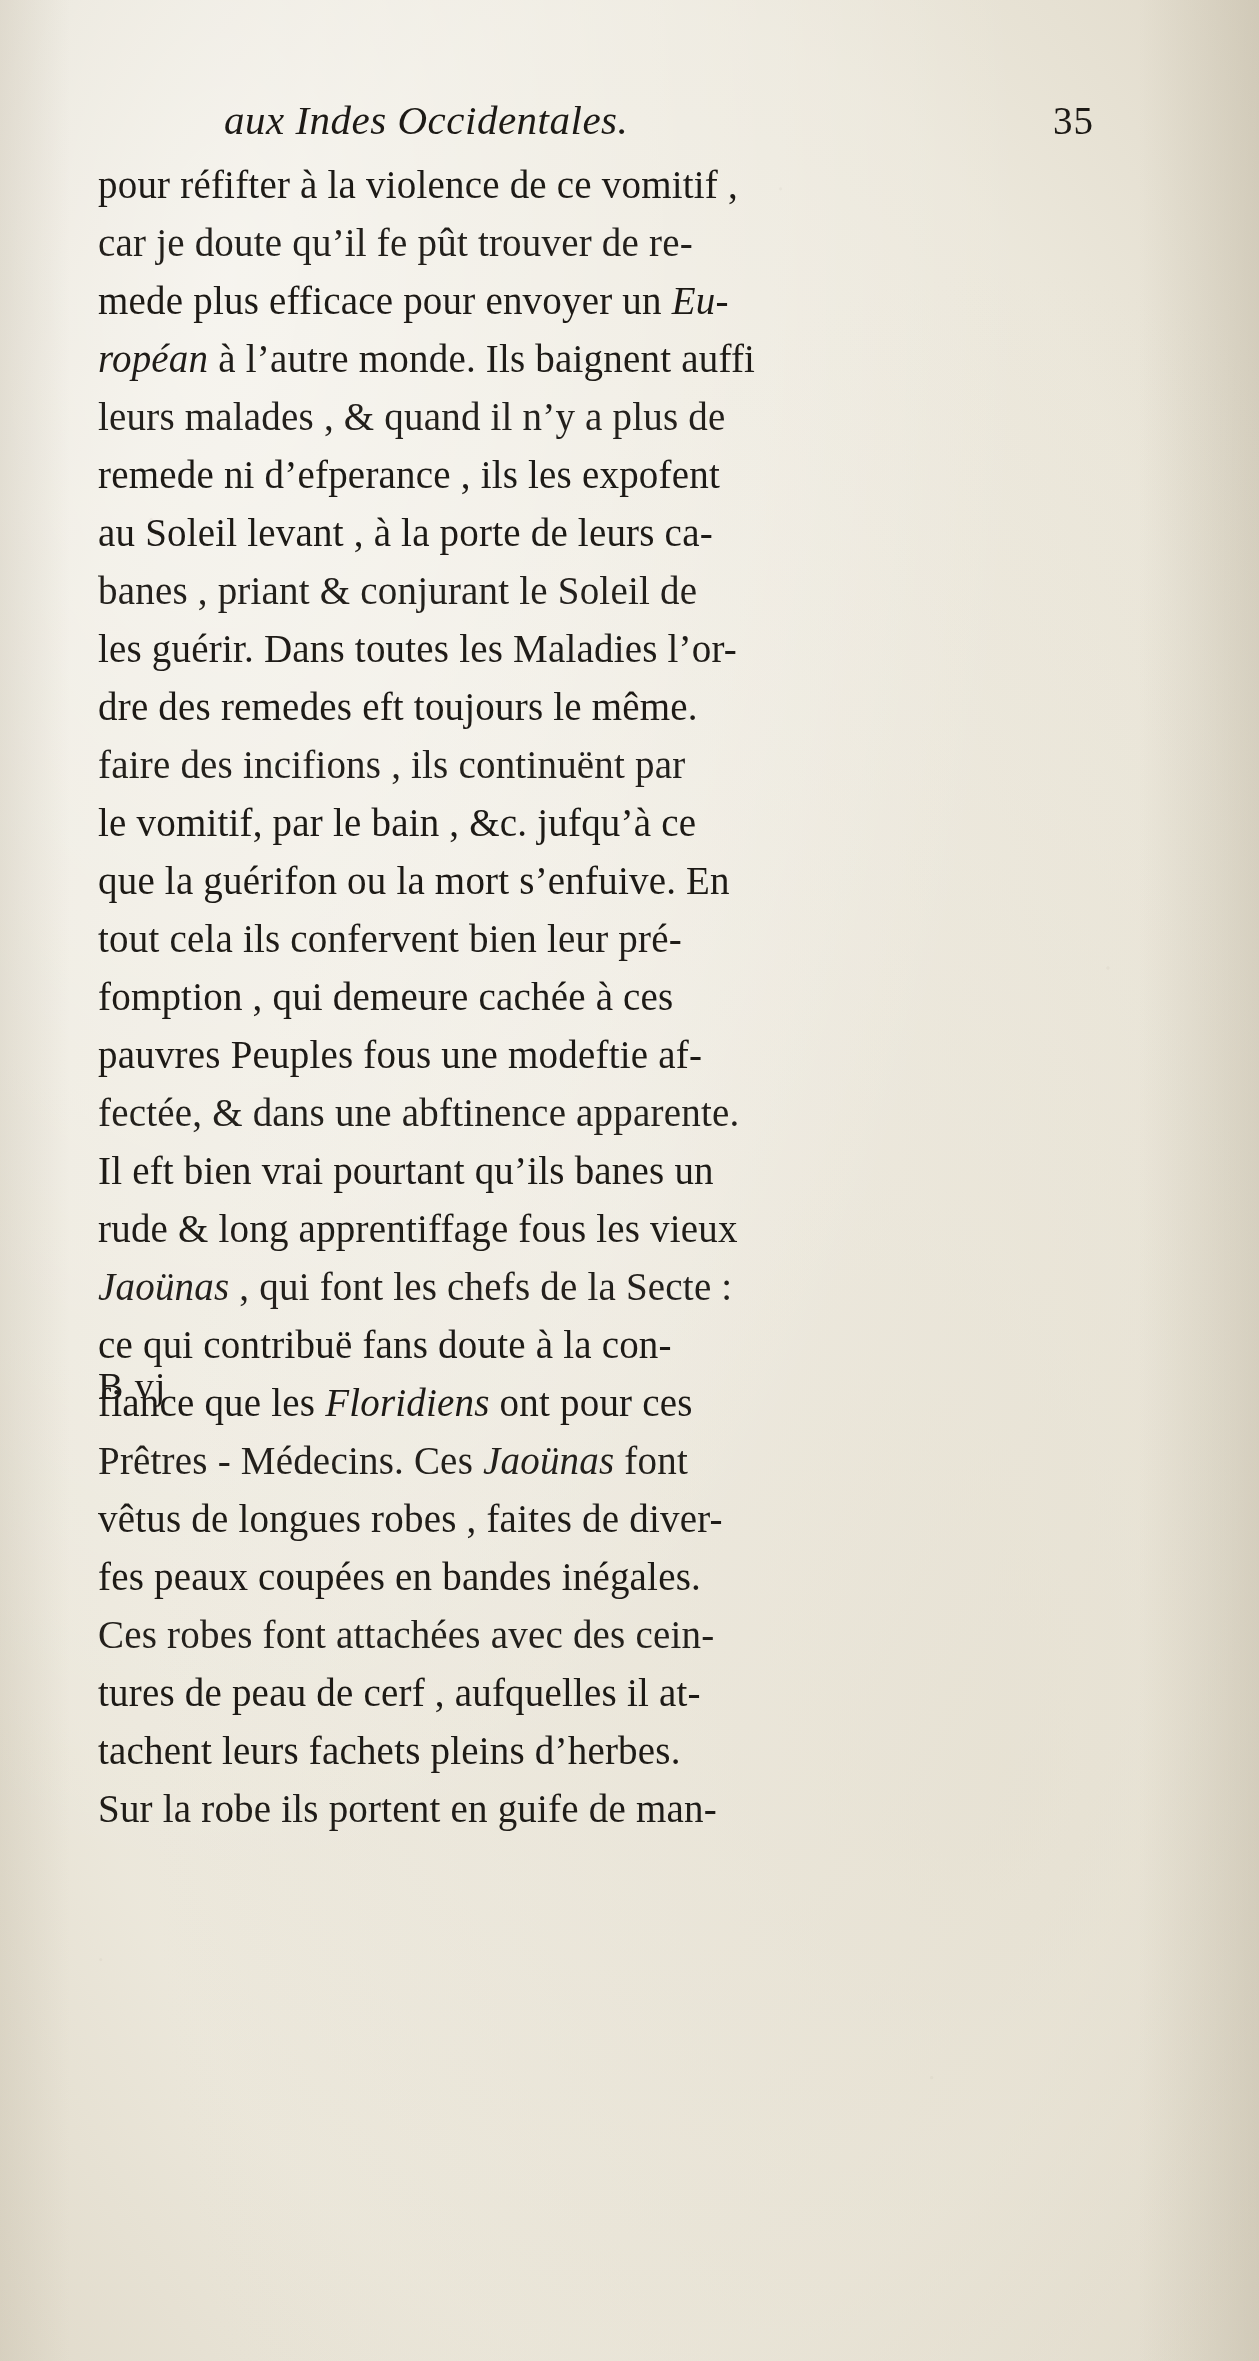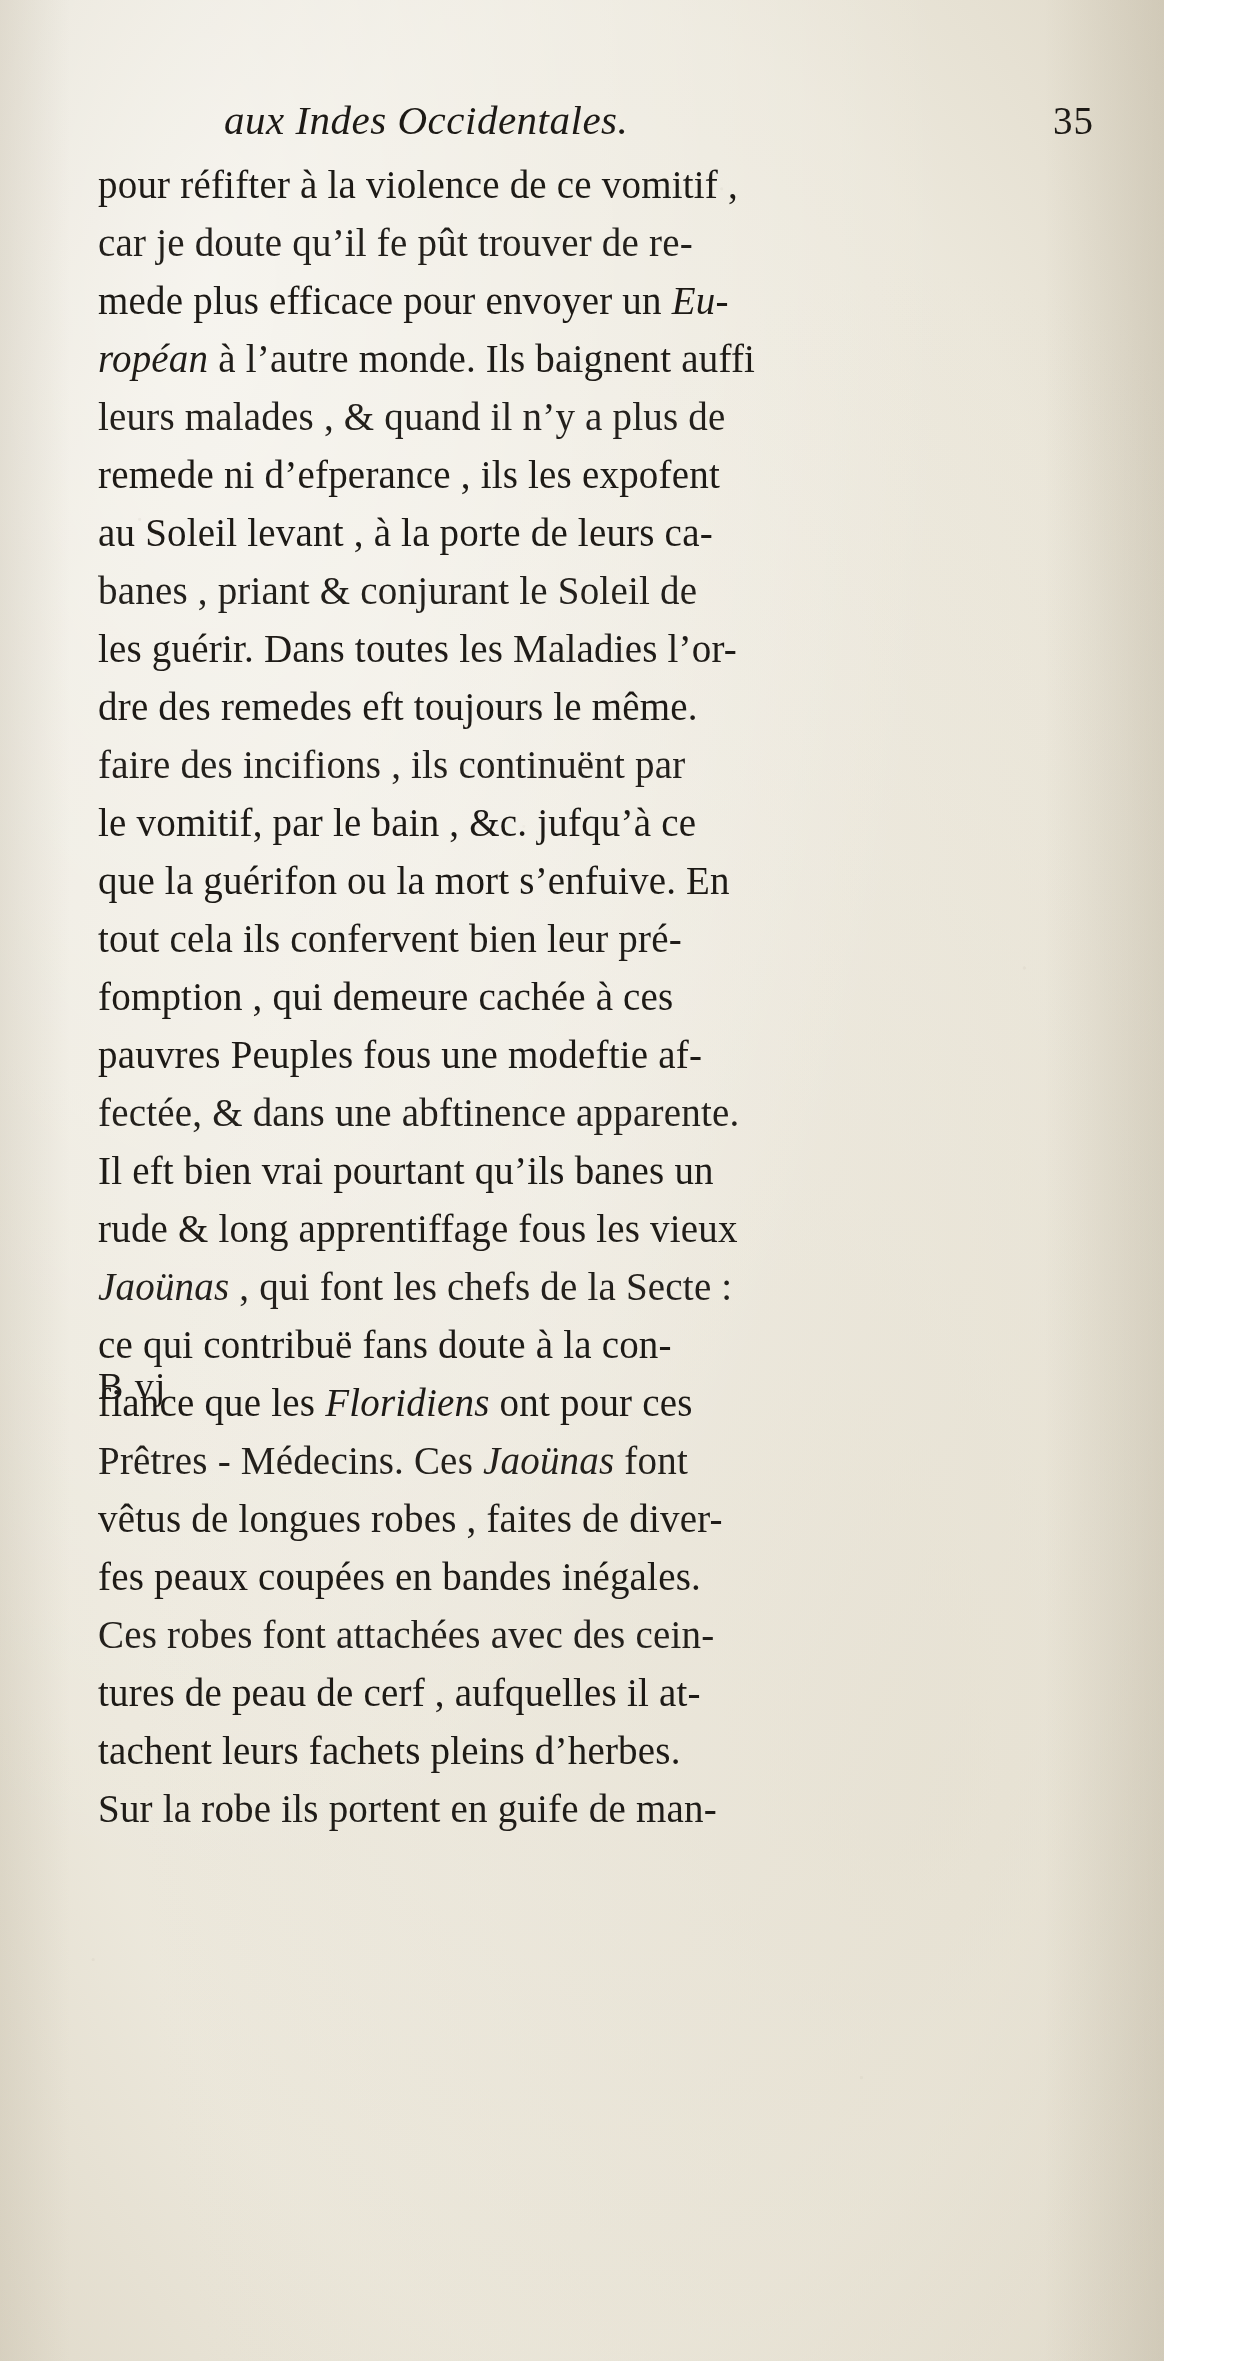--- a/index.html
+++ b/index.html
@@ -9,21 +9,21 @@
   }
   body {
     width: 1259px;
     height: 2361px;
     overflow: hidden;
     font-family: "Liberation Serif", serif;
   }
 
   .page {
     position: relative;
-    width: 1164px;
+    width: 1259px;
     height: 2361px;
     background: #efece2;
     background-image:
       radial-gradient(ellipse at 18% 12%, rgba(255,255,255,0.55) 0%, rgba(255,255,255,0) 55%),
       radial-gradient(ellipse at 80% 75%, rgba(226,220,204,0.55) 0%, rgba(226,220,204,0) 60%),
       radial-gradient(ellipse at 50% 50%, rgba(243,240,232,0.9) 0%, rgba(233,228,214,0.6) 70%, rgba(221,214,197,0.8) 100%);
     overflow: hidden;
   }
 
   

